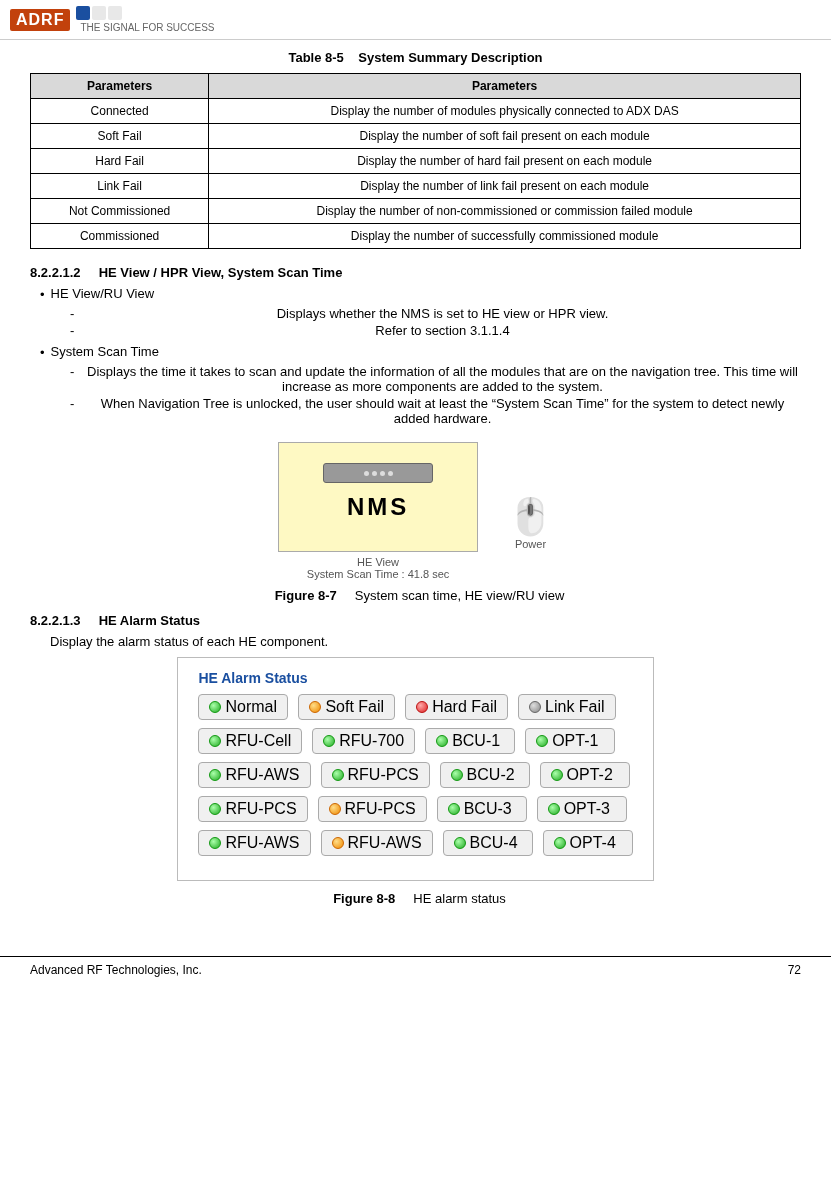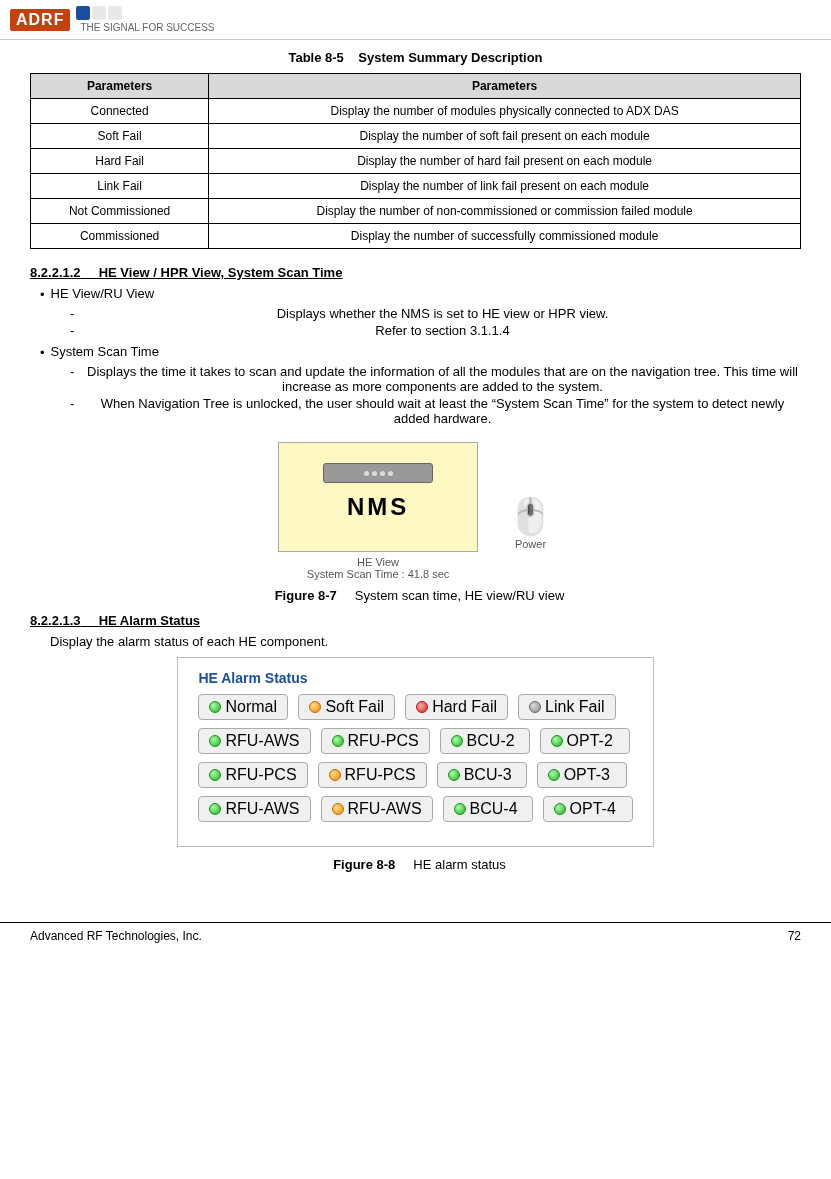--- a/index.html
+++ b/index.html
@@ -69,21 +69,20 @@
     table.summary th {
       background: #d9d9d9;
       font-weight: bold;
     }
 
     
     .section-heading {
       font-weight: bold;
       margin: 10px 0 6px 0;
       font-size: 13px;
-      text-decoration: underline;
     }
     .section-num {
       font-weight: bold;
     }
 
     
     .bullet-item {
       display: flex;
       align-items: flex-start;
       margin-bottom: 4px;
@@ -309,20 +308,38 @@
           <div class="alarm-btn">
             <span class="dot dot-gray"></span>
             <span>Link Fail</span>
           </div>
         </div>
 
       <div id="alarm-component-rows">
           <div class="alarm-row">
             <div class="alarm-btn">
               <span class="dot dot-green"></span>
+              <span>RFU-Cell</span>
+            </div>
+            <div class="alarm-btn">
+              <span class="dot dot-green"></span>
+              <span>RFU-700</span>
+            </div>
+            <div class="alarm-btn">
+              <span class="dot dot-green"></span>
+              <span>BCU-1</span>
+            </div>
+            <div class="alarm-btn">
+              <span class="dot dot-green"></span>
+              <span>OPT-1</span>
+            </div>
+          </div>
+          <div class="alarm-row">
+            <div class="alarm-btn">
+              <span class="dot dot-green"></span>
               <span>RFU-AWS</span>
             </div>
             <div class="alarm-btn">
               <span class="dot dot-green"></span>
               <span>RFU-PCS</span>
             </div>
             <div class="alarm-btn">
               <span class="dot dot-green"></span>
               <span>BCU-2</span>
             </div>

